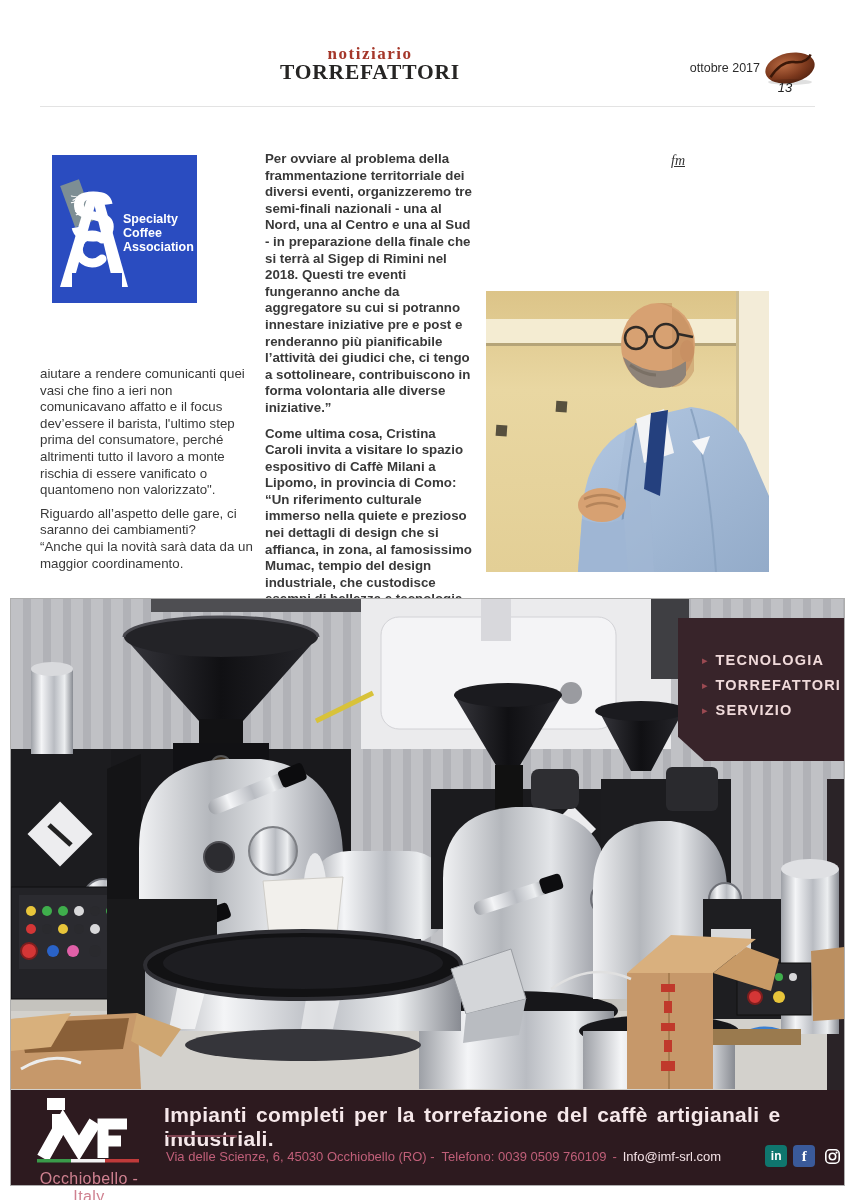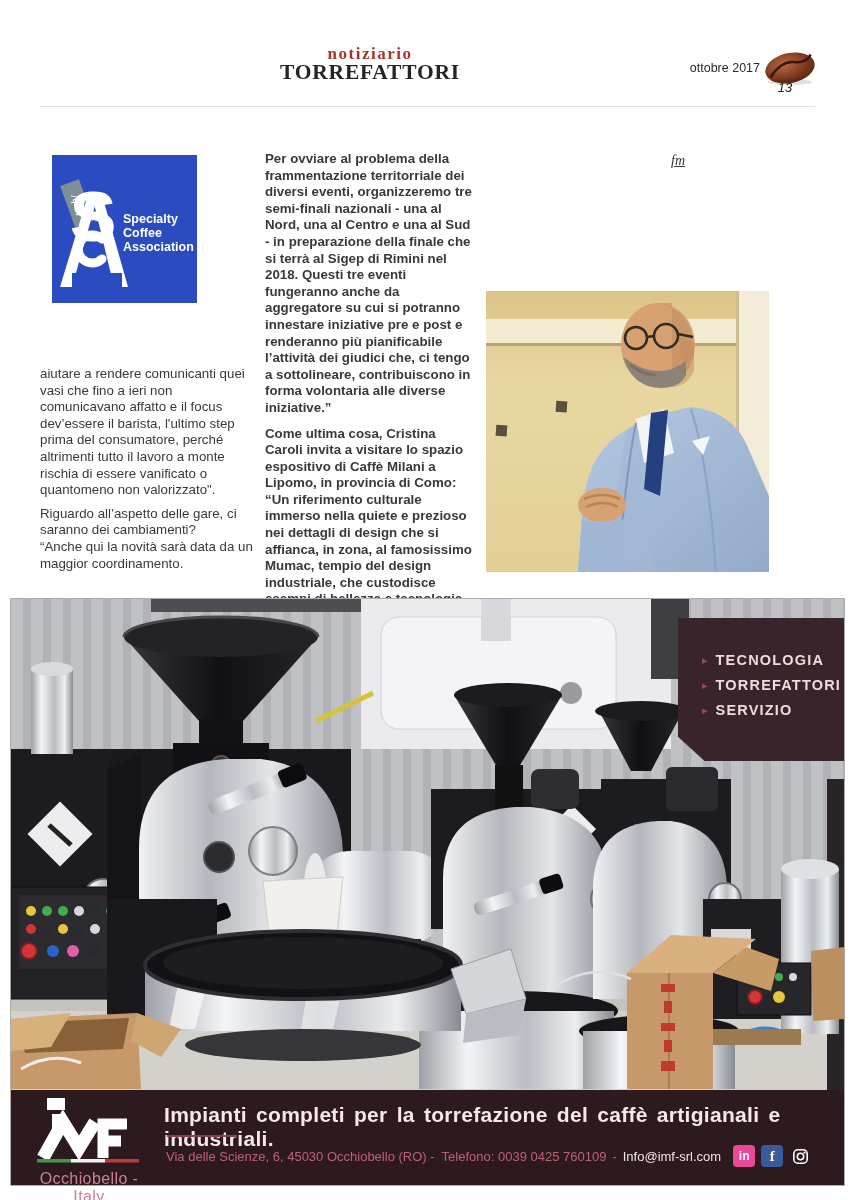--- a/index.html
+++ b/index.html
@@ -56,21 +56,21 @@
   .imf-underline { position:absolute; left:156px; top:45px; width:70px; height:2px; background:#7e4350; }
   .imf-address-row { position:absolute; left:155px; top:55px; width:670px; display:flex;
                      align-items:center; font-size:13px; white-space:nowrap; }
   .imf-address, .imf-phone { color:#c05f79; }
   .imf-phone { margin-left:7px; }
   .imf-dash { color:#c05f79; margin:0 6px; }
   .imf-email { color:#f4e2e6; font-weight:normal; }
   .social { display:flex; gap:6px; margin-left:12px; }
   .social-btn { width:22px; height:22px; border-radius:4px; display:flex; align-items:center;
                 justify-content:center; color:#fff; font-weight:bold; cursor:pointer; }
-  .linkedin { background:#ec4899; font-size:12px; }
+  .linkedin { background:#0f766e; font-size:12px;margin-left:32px; }
   .facebook { background:#3a5a9a; font-size:15px; font-family:"Liberation Serif", serif; }
   .instagram { background:linear-gradient(45deg,#7b3bb4 0%,#dublin 0%,#d6366d 45%,#f2a13c 100%); }
 </style>
 </head>
 <body>
 
 <div class="page">
 
   <div class="masthead">
     <span class="masthead-top">notiziario</span>
@@ -377,21 +377,21 @@
         <path d="M72 62 L72 28 L96 28 M72 45 L90 45" stroke="#fff" stroke-width="11" fill="none"></path>
         <rect x="6" y="63" width="34" height="3.5" fill="#3a9a4a"></rect>
         <rect x="40" y="63" width="34" height="3.5" fill="#f2f2f2"></rect>
         <rect x="74" y="63" width="34" height="3.5" fill="#c03a3a"></rect>
       </svg>
       <div class="imf-caption">Occhiobello - Italy</div>
       <div class="imf-headline">Impianti completi per la torrefazione del caffè artigianali e industriali.</div>
       <div class="imf-underline"></div>
       <div class="imf-address-row">
         <span class="imf-address">Via delle Scienze, 6, 45030 Occhiobello (RO) -</span>
-        <span class="imf-phone">Telefono: 0039 0425 760109</span>
+        <span class="imf-phone">Telefono: 0039 0509 760109</span>
         <span class="imf-dash">-</span>
         <span class="imf-email">Info@imf-srl.com</span>
         <span class="social">
           <span class="social-btn linkedin">in</span>
           <span class="social-btn facebook">f</span>
           <span class="social-btn instagram">
             <svg width="15" height="15" viewBox="0 0 15 15">
               <rect x="0.8" y="0.8" width="13.4" height="13.4" rx="4" fill="none" stroke="#fff" stroke-width="1.6"></rect>
               <circle cx="7.5" cy="7.5" r="3.2" fill="none" stroke="#fff" stroke-width="1.6"></circle>
               <circle cx="11.6" cy="3.6" r="1.1" fill="#fff"></circle>

